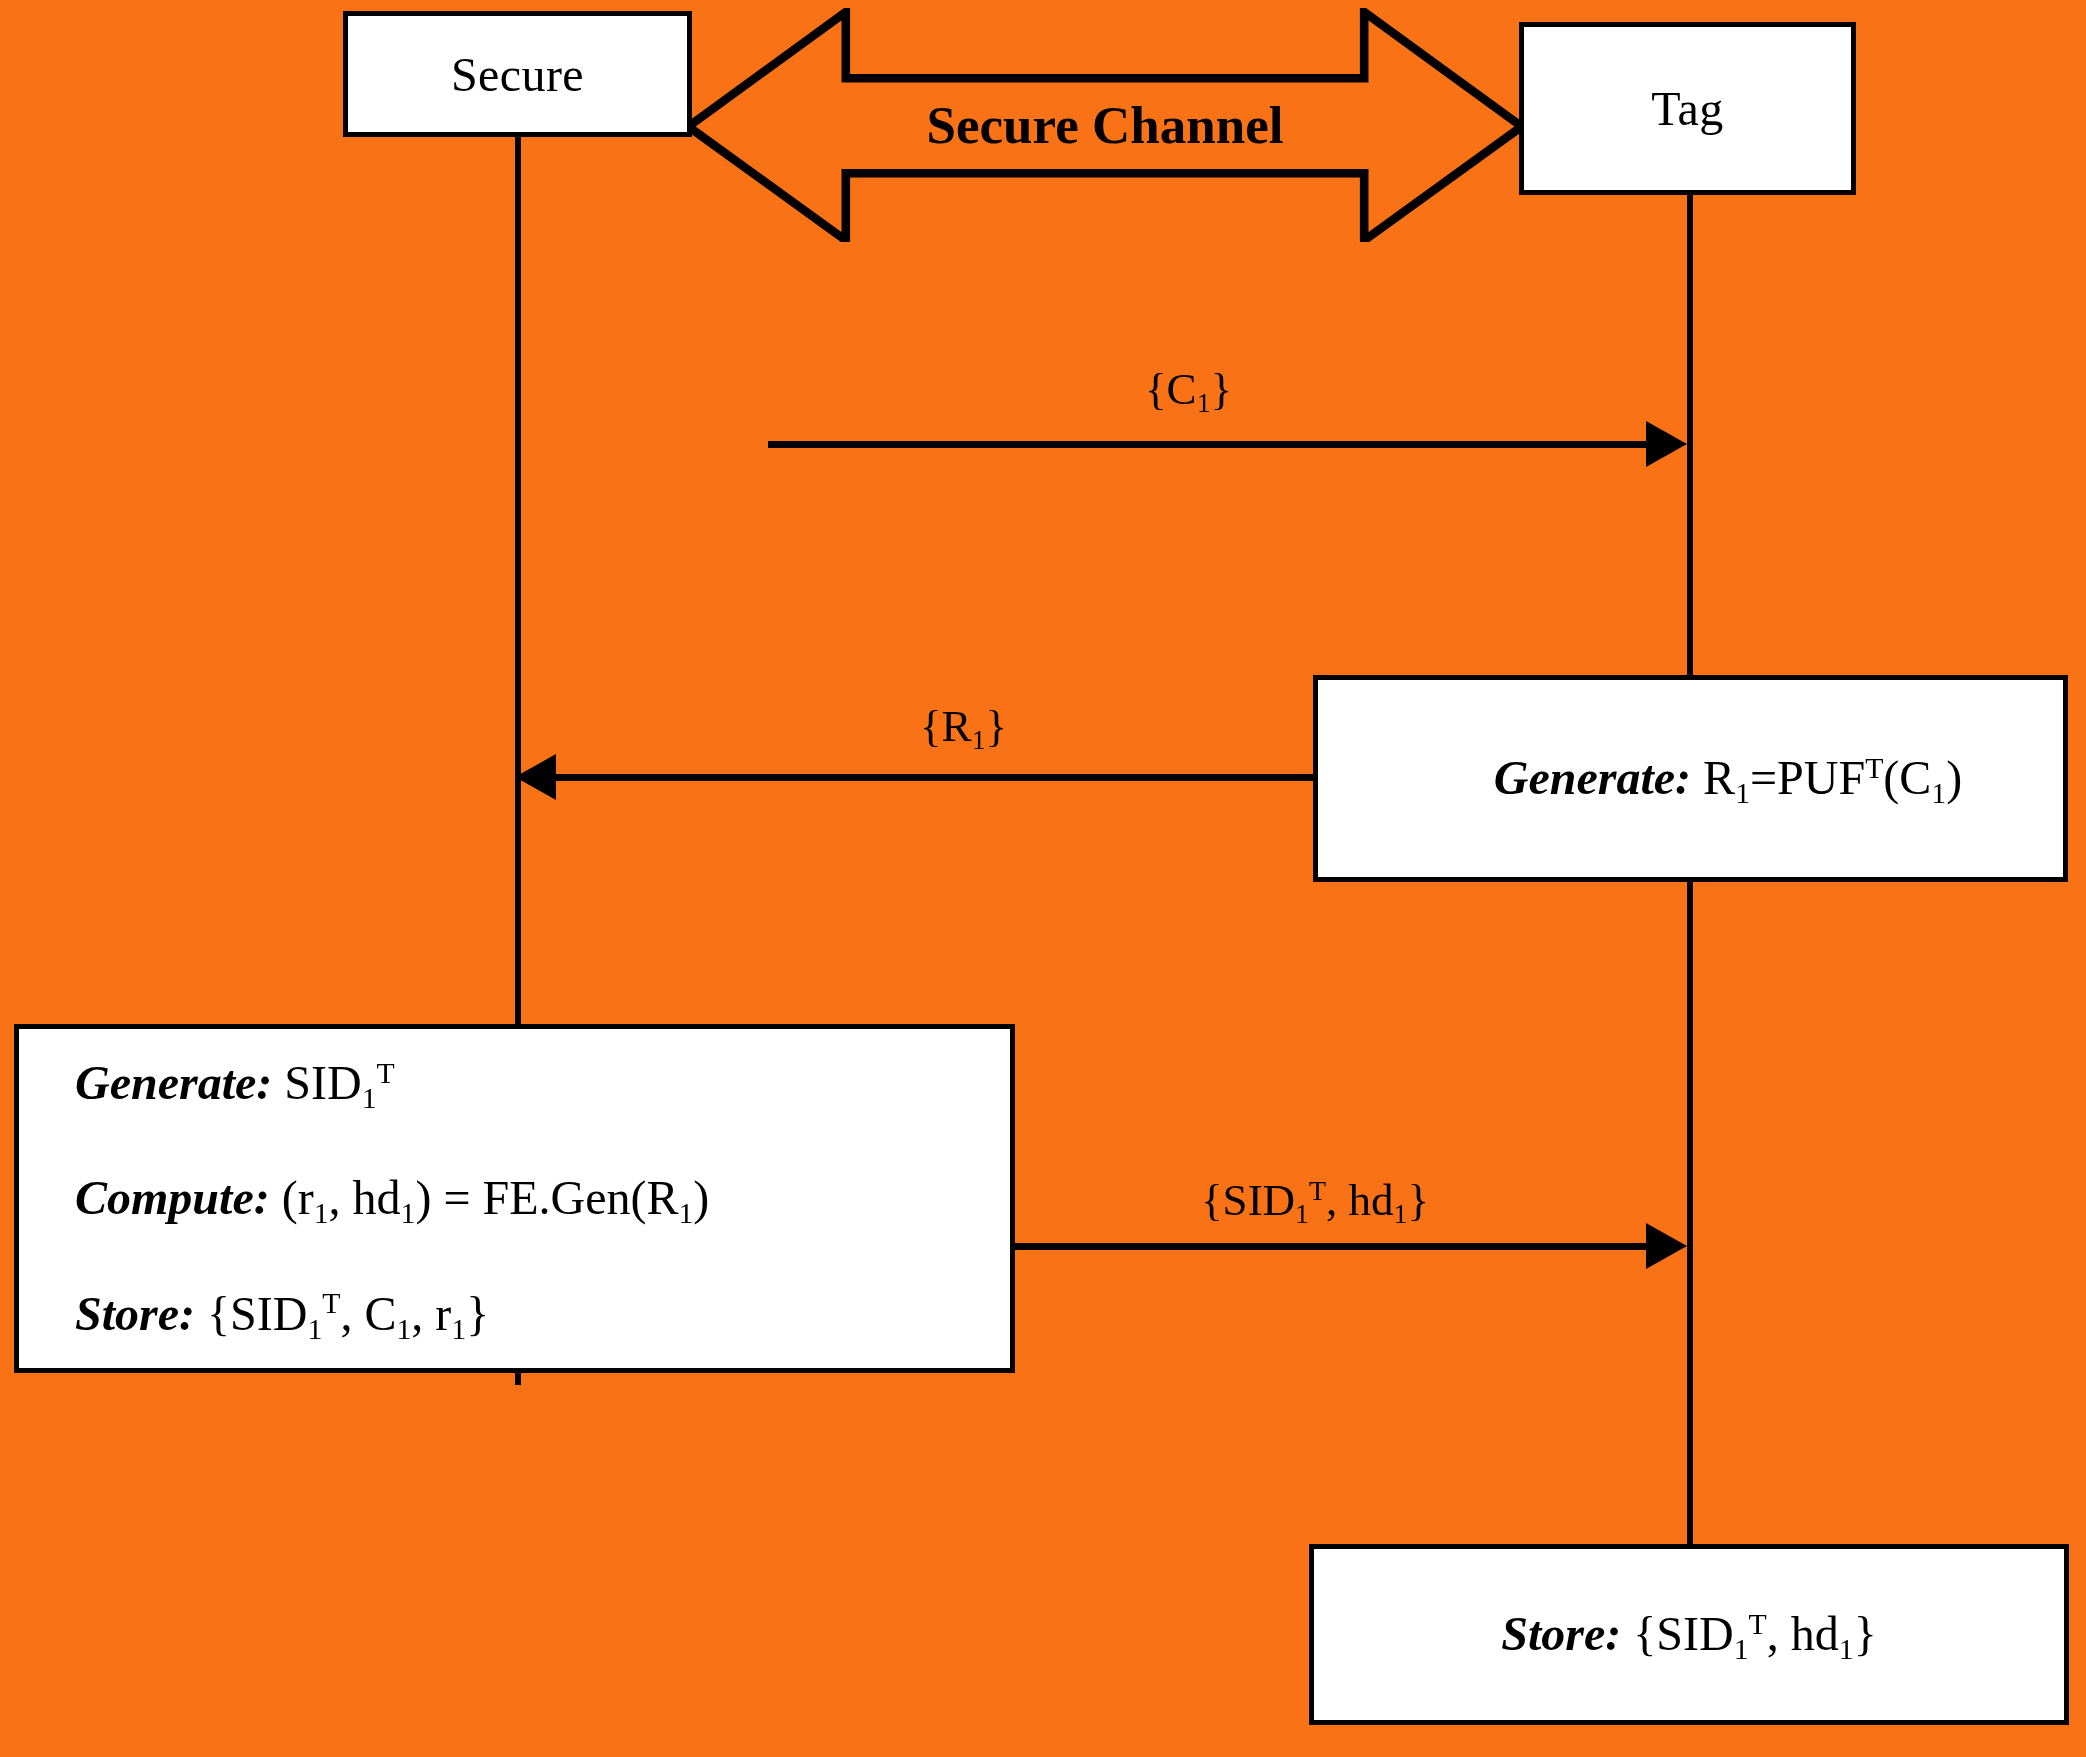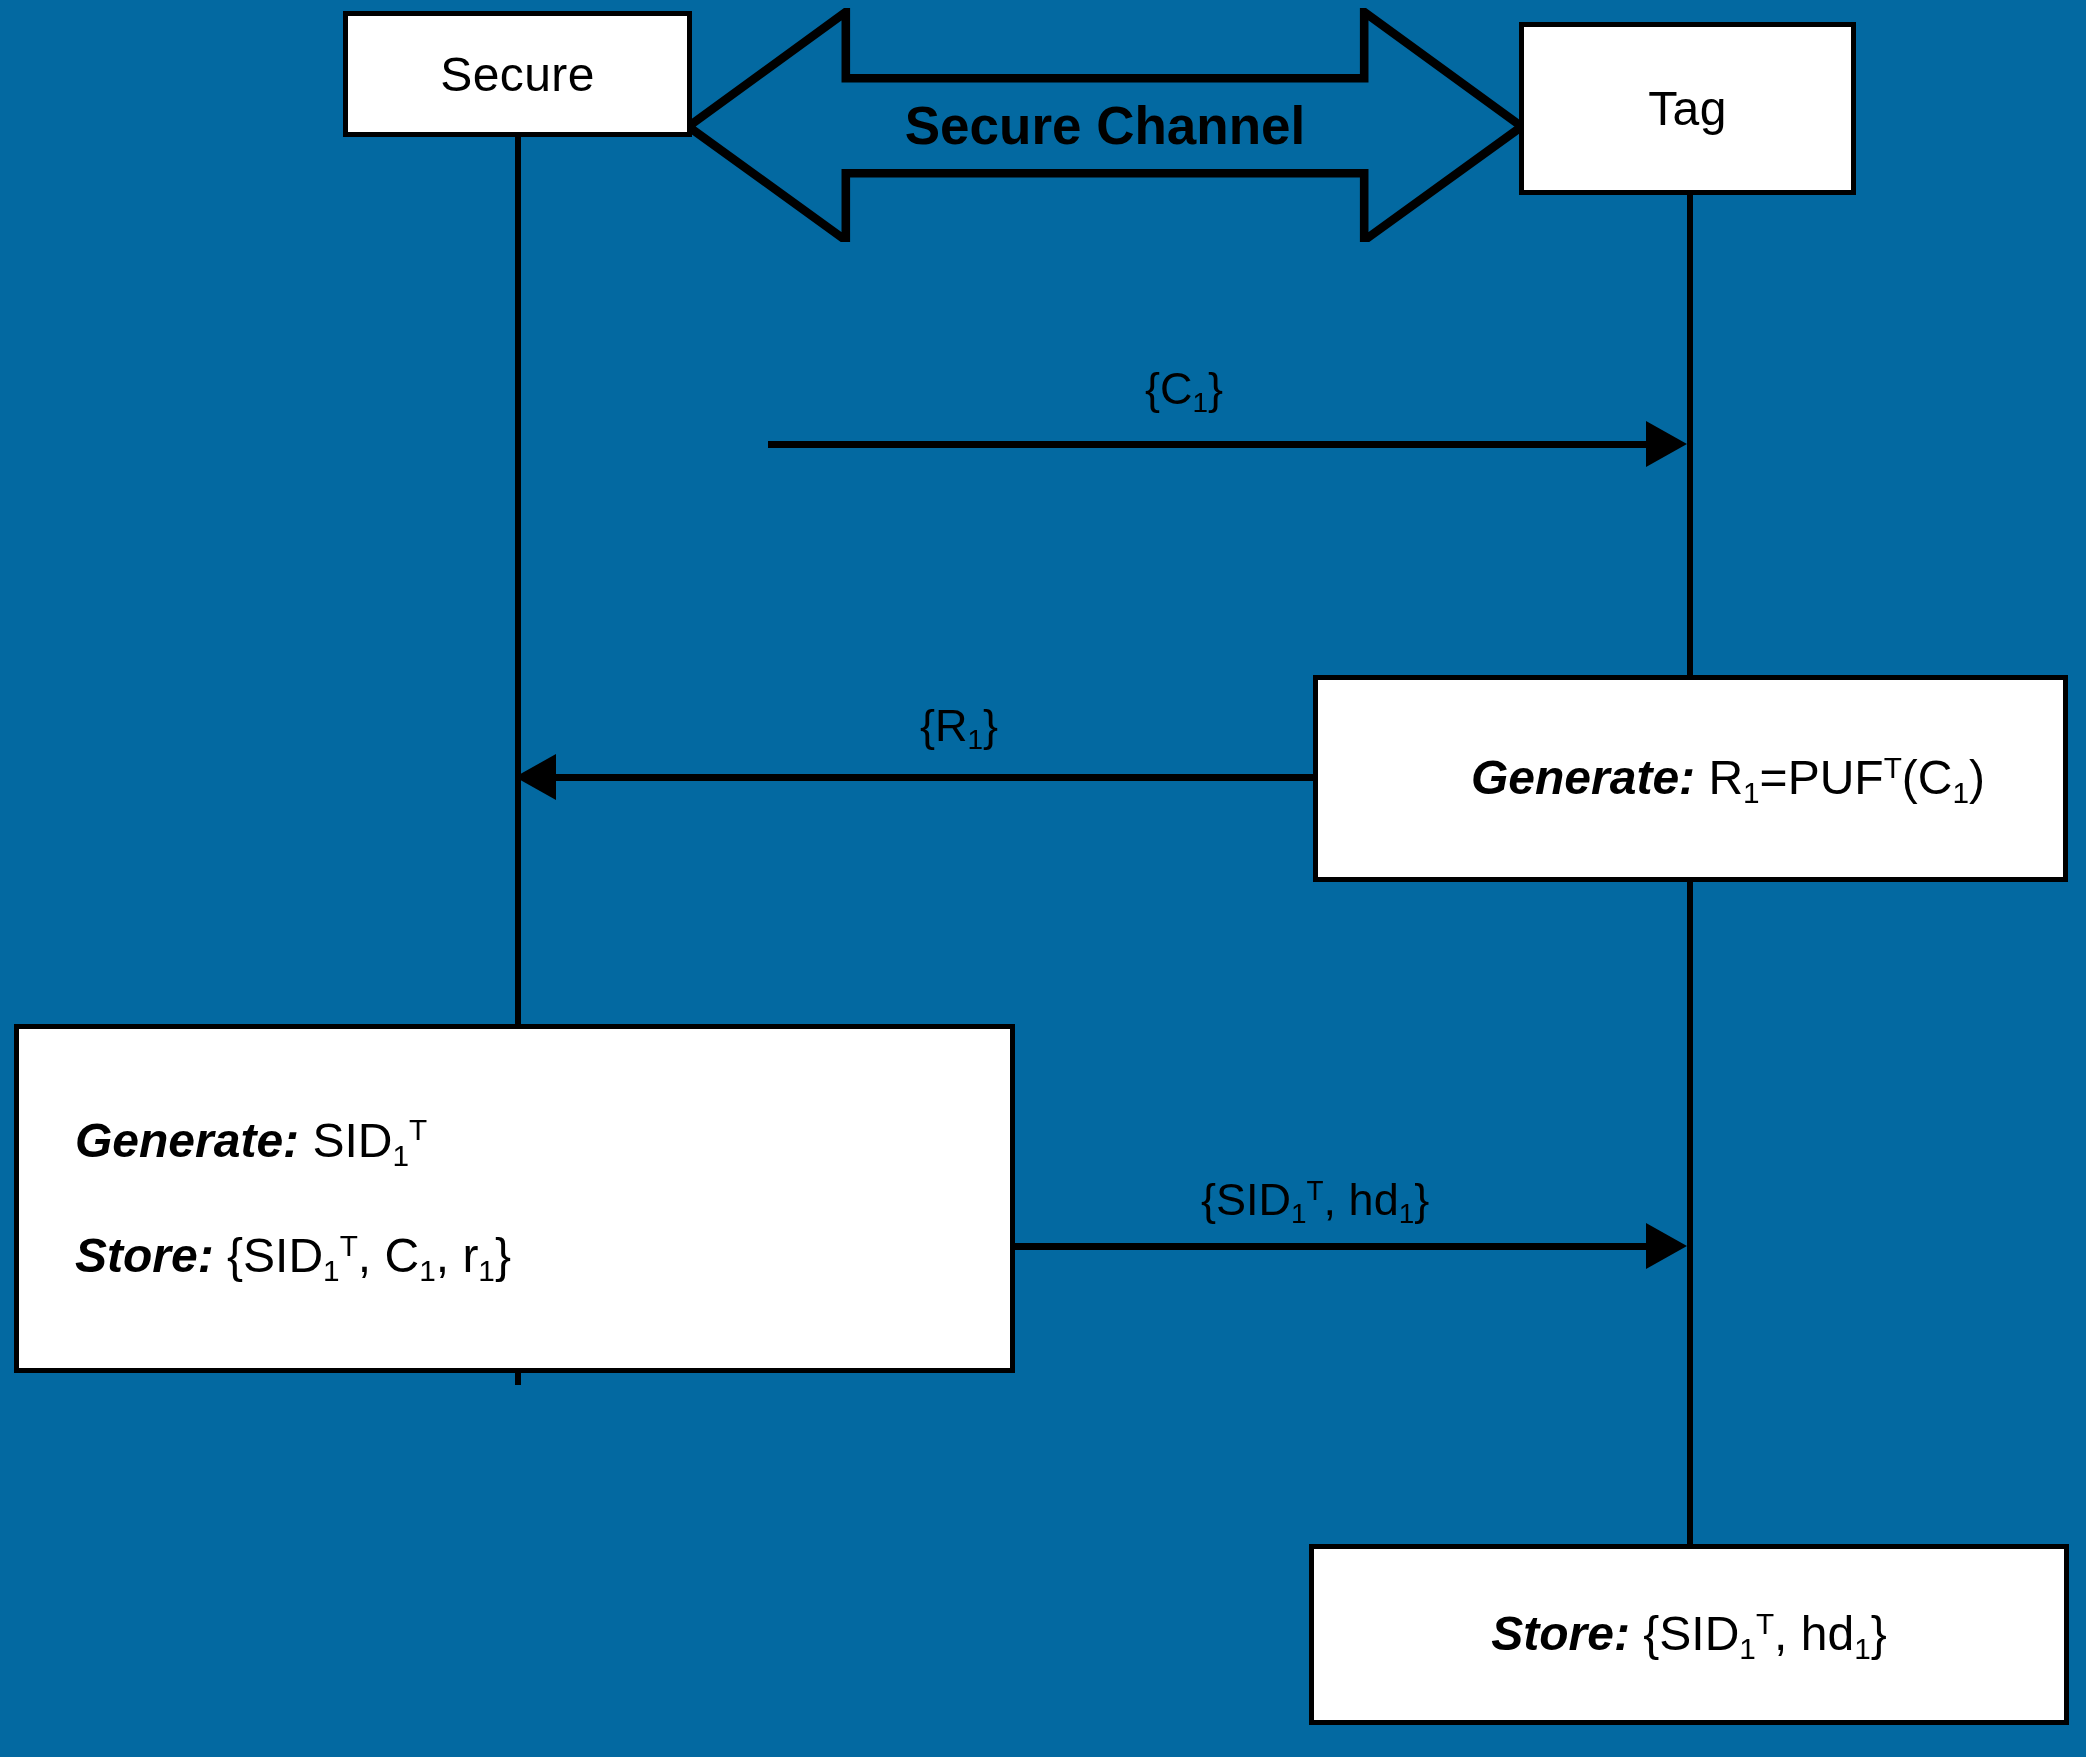--- a/index.html
+++ b/index.html
@@ -5,22 +5,22 @@
 <style>
   html, body {
     margin: 0;
     padding: 0;
     background: #ffffff;
   }
   #canvas {
     position: relative;
     width: 2087px;
     height: 1758px;
-    background: #0369a1;
-    font-family: Liberation Sans, sans-serif;
+    background: #f97316;
+    font-family: Liberation Serif, serif;
     color: #000000;
     overflow: hidden;
   }
 
   
   .box {
     position: absolute;
     box-sizing: border-box;
     border: 5.5px solid #000000;
     background: #ffffff;
@@ -151,20 +151,23 @@
     <span>{R<sub>1</sub>}</span>
   </div>
   <div class="msg-line" style="left:555px; top:774px; width:758px;"></div>
   <div class="arrow-left" style="left:515px; top:754px;"></div>
 
   <div class="box left" style="left:14px; top:1024px; width:1001px; height:349px; padding-left:56px;
               flex-direction:column; align-items:flex-start; justify-content:center;gap:29px;">
     <div class="stmt" style="margin-bottom:36px;">
       <span class="kw">Generate:</span><span class="mono-math">&nbsp;SID<sub>1</sub><sup>T</sup></span>
     </div>
+    <div class="stmt" style="margin-bottom:36px;">
+      <span class="kw">Compute:</span><span class="mono-math">&nbsp;(r<sub>1</sub>, hd<sub>1</sub>) = FE.Gen(R<sub>1</sub>)</span>
+    </div>
     <div class="stmt">
       <span class="kw">Store:</span><span class="mono-math">&nbsp;{SID<sub>1</sub><sup>T</sup>, C<sub>1</sub>, r<sub>1</sub>}</span>
     </div>
   </div>
 
   <div class="msg-label" style="left:1201px; top:1157px;margin-top:17px;">
     <span>{SID<sub>1</sub><sup>T</sup>, hd<sub>1</sub>}</span>
   </div>
   <div class="msg-line" style="left:1015px; top:1243px; width:631px;"></div>
   <div class="arrow-right" style="left:1646px; top:1223px;"></div>

